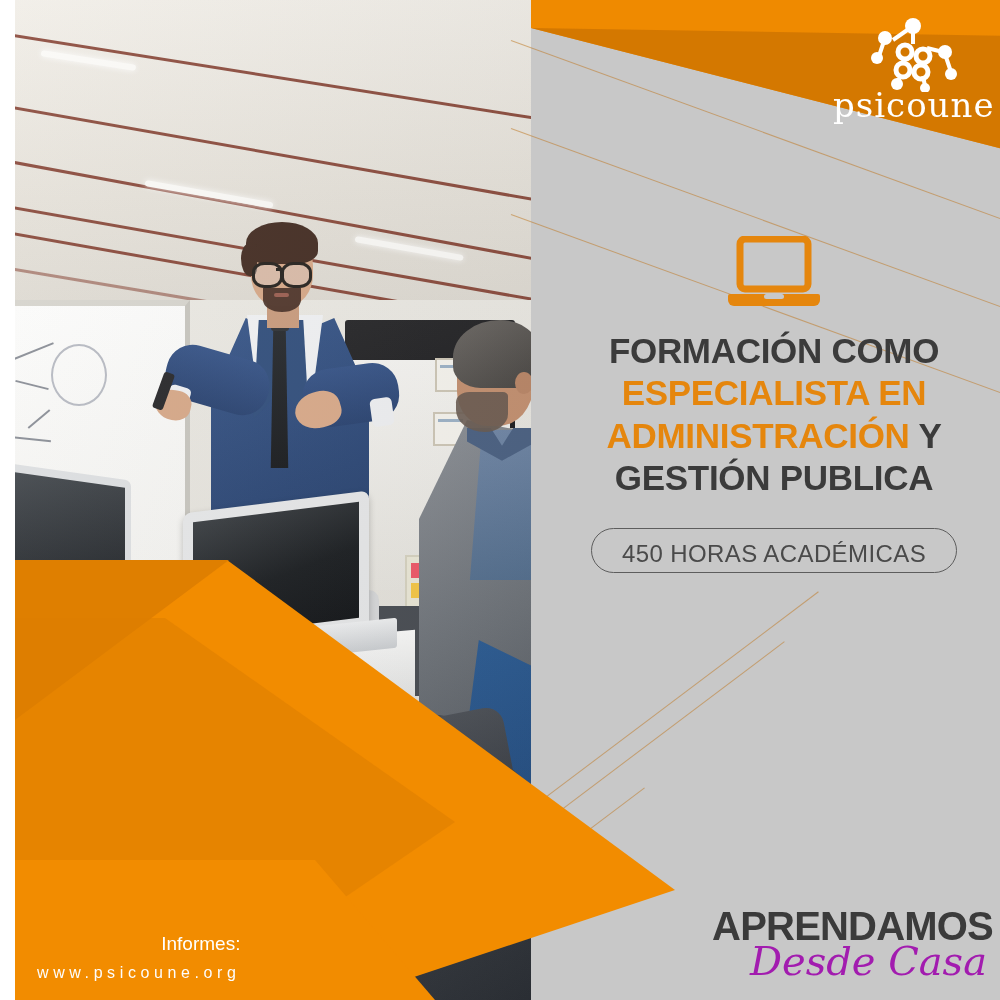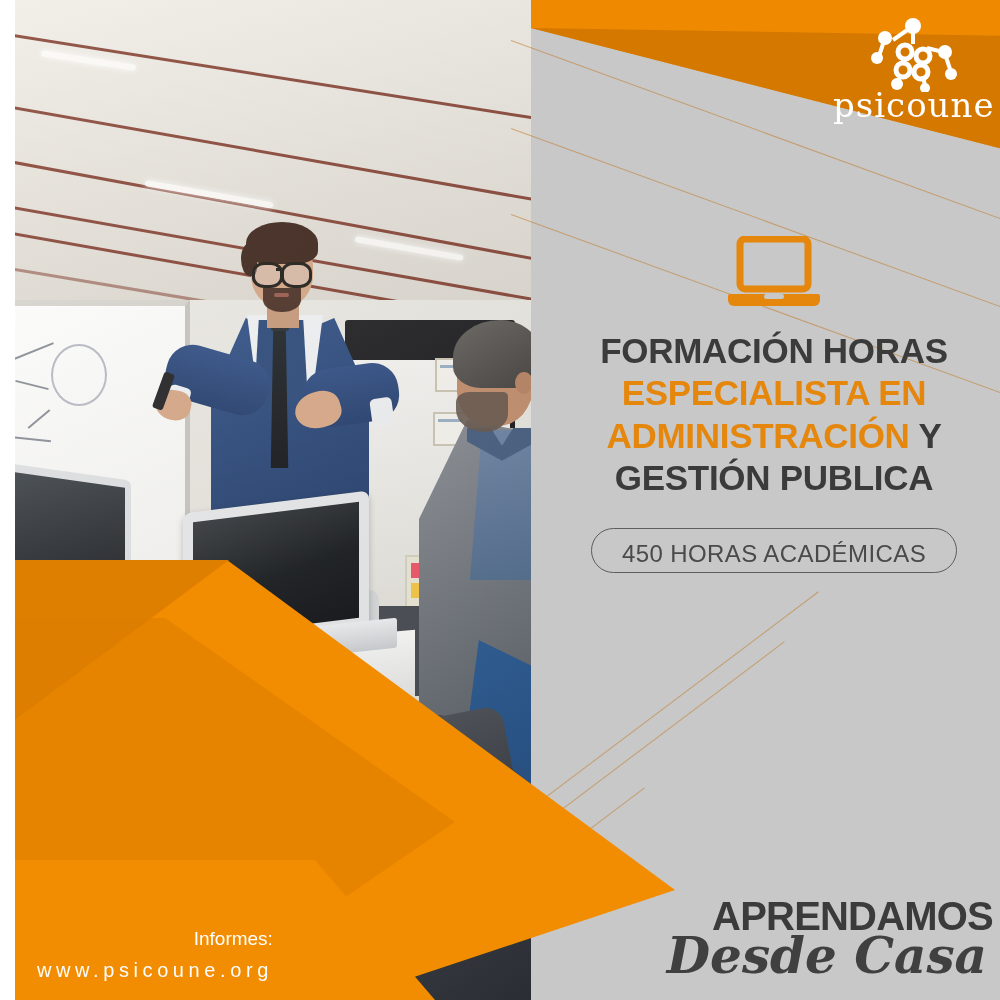--- a/index.html
+++ b/index.html
@@ -446,21 +446,21 @@
   .contact-phone {
     display: flex;
     align-items: center;
     gap: 9px;
     font-size: 24px;
     font-weight: bold;
     letter-spacing: -0.2px;
     margin: 0 0 10px;
   }
   .contact-web {
-    font-size: 20px;
+    font-size: 16px;
     letter-spacing: 4.6px;
     margin: 0 0 2px 2px;
     color: #fdfdfd;
     text-align: center;
   }
 
   
   .tagline {
     position: absolute;
     right: 22px; bottom: 20px;
@@ -468,25 +468,25 @@
   }
   .tag-1 {
     color: #3b3b3b;
     font-size: 40px;
     font-weight: bold;
     letter-spacing: -0.8px;
     line-height: 1;
     margin: 0;
   }
   .tag-2 {
-    color: #404040;
+    color: #a21caf;
     font-family: "DejaVu Serif", serif;
     font-style: italic;
-    font-weight: bold;
-    font-size: 50px;
+    font-weight: normal;
+    font-size: 40px;
     line-height: .96;
     margin: -4px 6px 0 0;
   }
 
   
   .logo {
     position: absolute;
     right: 22px; top: 18px;
     width: 160px;
     text-align: center;
@@ -670,21 +670,21 @@
 
     <svg class="laptop-icon" width="92" height="72" viewBox="0 0 92 72">
       <rect x="12" y="3" width="68" height="50" rx="5" ry="5" fill="none" stroke="#e5860d" stroke-width="7"></rect>
       <path d="M2 58 H90 a2 2 0 0 1 2 2 v4 a6 6 0 0 1 -6 6 H6 a6 6 0 0 1 -6 -6 v-4 a2 2 0 0 1 2 -2 Z" fill="#e5860d"></path>
       <rect x="36" y="58" width="20" height="5" rx="2.5" fill="#c8c8c8"></rect>
     </svg>
 
 
 
     <h1 class="headline">
-      <span>FORMACIÓN HORAS</span><br>
+      <span>FORMACIÓN COMO</span><br>
       <span class="or">ESPECIALISTA EN</span><br>
       <span class="or">ADMINISTRACIÓN</span>
       <span>Y</span><br>
       <span>GESTIÓN PUBLICA</span>
     </h1>
 
     <div class="hours-pill">450 HORAS ACADÉMICAS</div>
   </div>
 
   <div class="contact">

